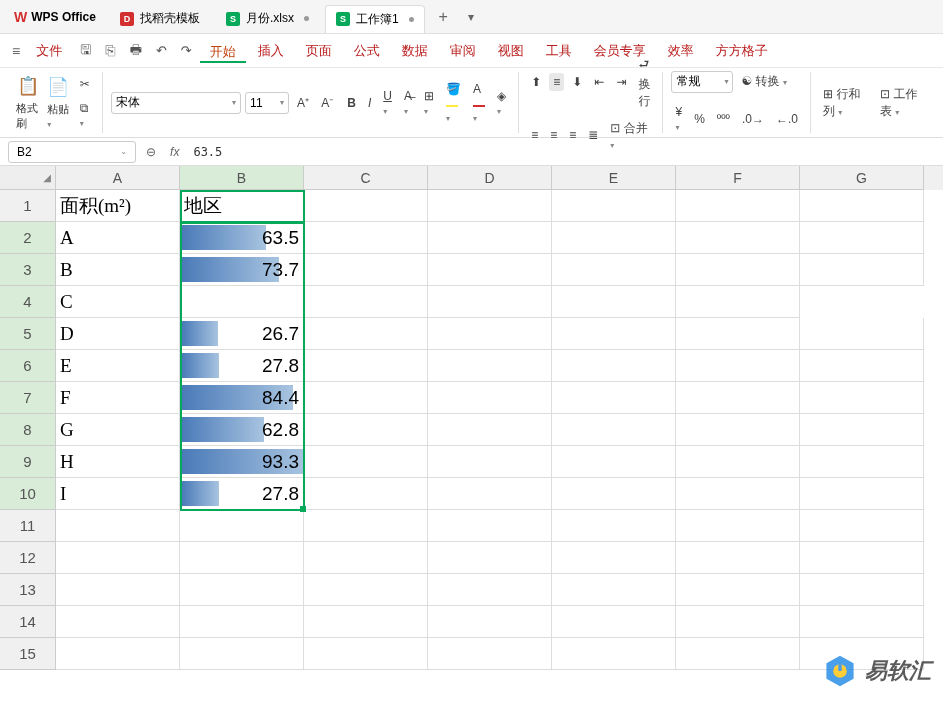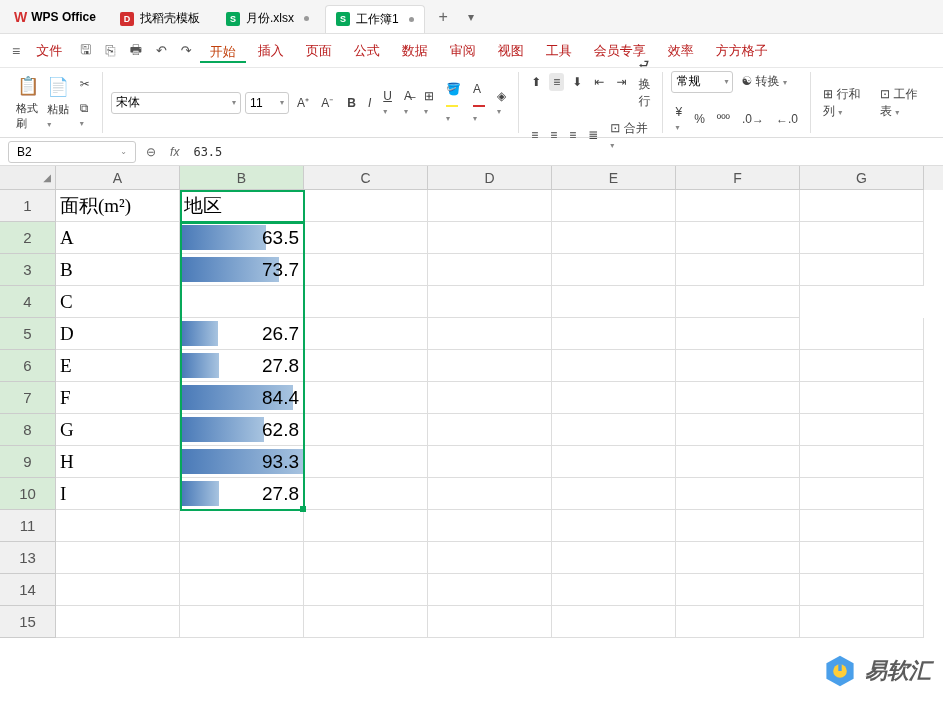--- a/index.html
+++ b/index.html
@@ -351,20 +351,30 @@
         <div class="rowhdr">11</div>
         <div class="cell"></div>
         <div class="cell"></div>
         <div class="cell"></div>
         <div class="cell"></div>
         <div class="cell"></div>
         <div class="cell"></div>
         <div class="cell"></div>
       </div>
       <div class="row">
+        <div class="rowhdr">12</div>
+        <div class="cell"></div>
+        <div class="cell"></div>
+        <div class="cell"></div>
+        <div class="cell"></div>
+        <div class="cell"></div>
+        <div class="cell"></div>
+        <div class="cell"></div>
+      </div>
+      <div class="row">
         <div class="rowhdr">13</div>
         <div class="cell"></div>
         <div class="cell"></div>
         <div class="cell"></div>
         <div class="cell"></div>
         <div class="cell"></div>
         <div class="cell"></div>
         <div class="cell"></div>
       </div>
       <div class="row">

